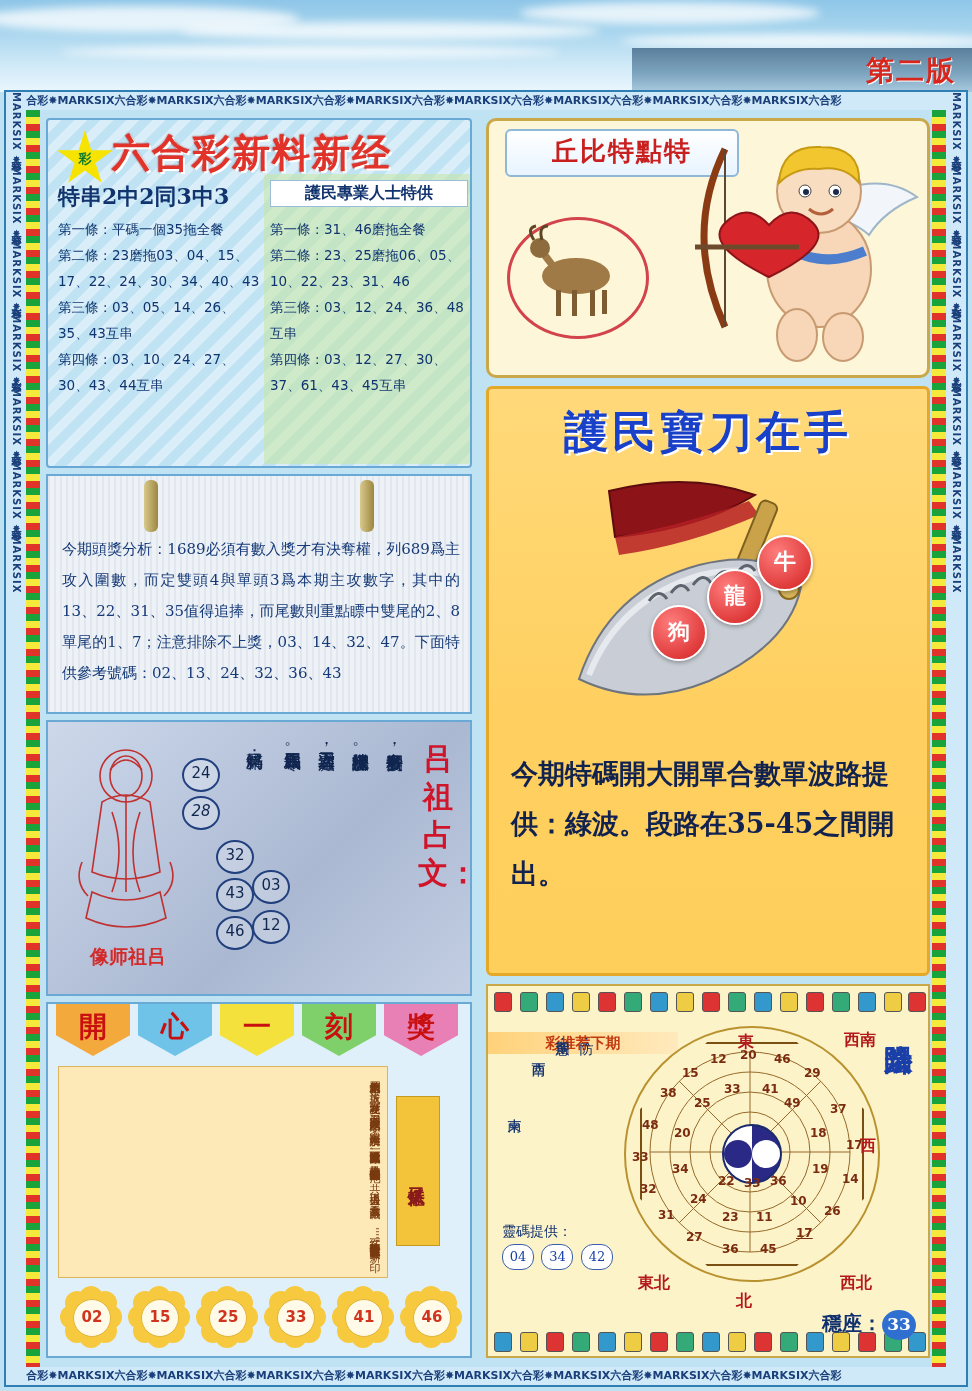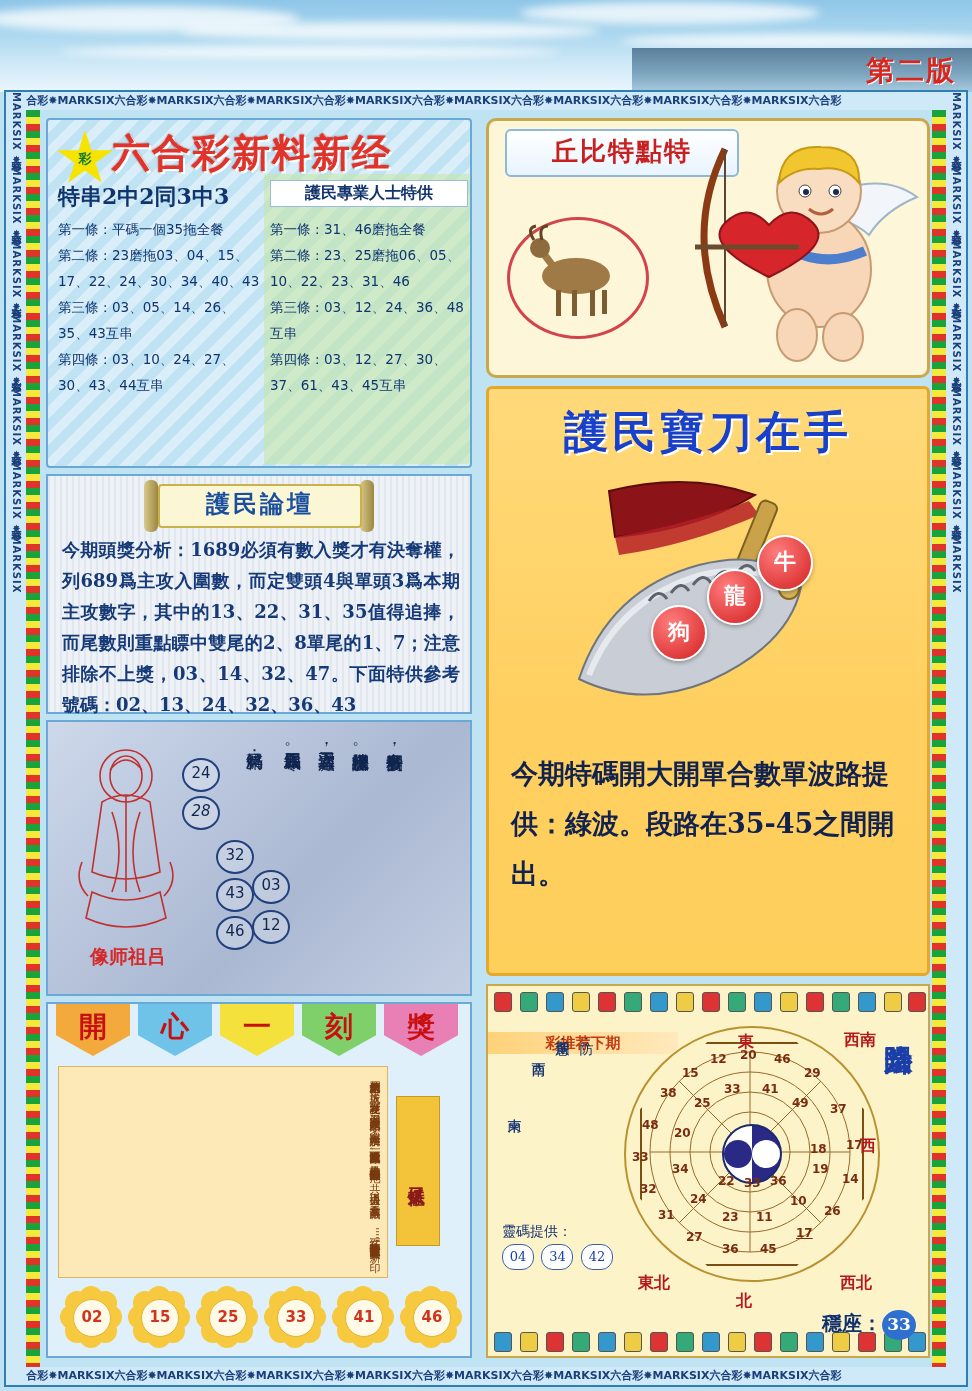--- a/index.html
+++ b/index.html
@@ -130,23 +130,22 @@
   .forum-cap{
     position:absolute;left:110px;top:8px;width:200px;height:40px;
     background:#fbf6d4;border:2px solid #c9b24b;border-radius:4px;
     text-align:center;line-height:36px;font-size:24px;font-weight:bold;color:#1a4fa0;
     font-family:"DejaVu Serif","Liberation Serif",serif;letter-spacing:3px;
   }
   .scroll-rod{position:absolute;top:4px;width:14px;height:52px;background:linear-gradient(90deg,#d8c98c,#9d8740);border-radius:6px;}
   .rod-l{left:96px;}.rod-r{left:312px;}
   .forum-body{
     position:absolute;left:14px;top:58px;width:398px;
-    font-size:18px;line-height:31px;color:#163a78;text-align:justify;
-    font-family:"DejaVu Serif","Liberation Serif",serif;
-    font-weight:bold;
+    font-size:15px;line-height:31px;color:#163a78;text-align:justify;
+    font-family:"DejaVu Serif","Liberation Serif",serif;
   }
 
   
   #p-blade{
     left:440px;top:268px;width:444px;height:590px;
     background:linear-gradient(180deg,#ffd97a 0%,#ffd060 55%,#ffcf5c 100%);
     border:3px solid #e6a828;border-radius:6px;
   }
   #p-blade .cap{
     position:absolute;left:0;right:0;top:14px;text-align:center;
@@ -394,21 +393,20 @@
           <rect x="62" y="70" width="5" height="26" fill="#7d5c32"></rect>
           <rect x="80" y="70" width="5" height="26" fill="#7d5c32"></rect>
           <rect x="92" y="70" width="5" height="24" fill="#7d5c32"></rect>
         </svg>
       </div>
     </div>
 
     <div class="panel" id="p-forum">
       <div class="scroll-rod rod-l"></div>
       <div class="scroll-rod rod-r"></div>
-      <div class="forum-cap">護民論壇</div>
       <div class="forum-body">今期頭獎分析：1689必須有數入獎才有決奪權，列689爲主攻入圍數，而定雙頭4與單頭3爲本期主攻數字，其中的13、22、31、35值得追捧，而尾數則重點瞟中雙尾的2、8單尾的1、7；注意排除不上獎，03、14、32、47。下面特供參考號碼：02、13、24、32、36、43</div>
     </div>
 
     <div class="panel" id="p-blade">
       <div class="cap">護民寶刀在手</div>
       <div class="blade-art">
         <svg width="340" height="260" viewBox="0 0 340 260">
 
           <path d="M60 22 Q140 2 206 26 Q150 60 66 68 Z" fill="#8c1418" stroke="#5c0b0e" stroke-width="2"></path>
           <path d="M66 68 Q130 58 200 32 L210 46 Q140 76 70 86 Z" fill="#b62026" opacity=".85"></path>
@@ -447,20 +445,21 @@
             <path d="M78 70 q-14 40 0 80"></path>
             <path d="M30 150 q34 16 68 0 l6 26 q-40 18 -80 0 Z"></path>
             <path d="M64 54 v96"></path>
             <circle cx="64" cy="34" r="26"></circle>
             <path d="M20 120 q-8 20 6 34"></path>
             <path d="M108 120 q8 20 -6 34"></path>
           </g>
         </svg>
       </div>
       <div class="deity-label">像师祖吕</div>
+      <div class="luzu-title">吕祖占文：</div>
       <div class="luzu-verse lv1 vtext">爭名奪利多變嵌，</div>
       <div class="luzu-verse lv2 vtext">深機密謀總徒然。</div>
       <div class="luzu-verse lv3 vtext">二五次雪透刀癲，</div>
       <div class="luzu-verse lv4 vtext">飲馬長城四三寒。</div>
       <div class="luzu-key vtext">精解灵码：</div>
       <div class="oval" style="right:250px;top:36px;">24</div>
       <div class="oval" style="right:250px;top:74px;font-style:italic;">28</div>
       <div class="oval" style="right:216px;top:118px;">32</div>
       <div class="oval" style="right:216px;top:156px;">43</div>
       <div class="oval" style="right:216px;top:194px;">46</div>
@@ -636,22 +635,22 @@
         <div class="wheel-num" style="left:98px;top:216px;">36</div>
         <div class="wheel-num" style="left:136px;top:216px;">45</div>
         <div class="wheel-num" style="left:172px;top:200px;text-decoration:underline;">17</div>
         <div class="wheel-num" style="left:200px;top:178px;">26</div>
         <div class="wheel-num" style="left:218px;top:146px;">14</div>
         <div class="wheel-num" style="left:222px;top:112px;">17</div>
         <div class="wheel-num" style="left:206px;top:76px;">37</div>
 
         <div class="wheel-num" style="left:100px;top:56px;">33</div>
         <div class="wheel-num" style="left:138px;top:56px;">41</div>
-        <div class="wheel-num" style="left:168px;top:70px;">49</div>
-        <div class="wheel-num" style="left:186px;top:116px;">18</div>
+        <div class="wheel-num" style="left:160px;top:70px;">49</div>
+        <div class="wheel-num" style="left:186px;top:100px;">18</div>
         <div class="wheel-num" style="left:188px;top:136px;">19</div>
         <div class="wheel-num" style="left:166px;top:168px;">10</div>
         <div class="wheel-num" style="left:132px;top:184px;">11</div>
         <div class="wheel-num" style="left:98px;top:184px;">23</div>
         <div class="wheel-num" style="left:66px;top:166px;">24</div>
         <div class="wheel-num" style="left:48px;top:136px;">34</div>
         <div class="wheel-num" style="left:50px;top:100px;">20</div>
         <div class="wheel-num" style="left:70px;top:70px;">25</div>
 
         <div class="wheel-num" style="left:94px;top:148px;">22</div>

